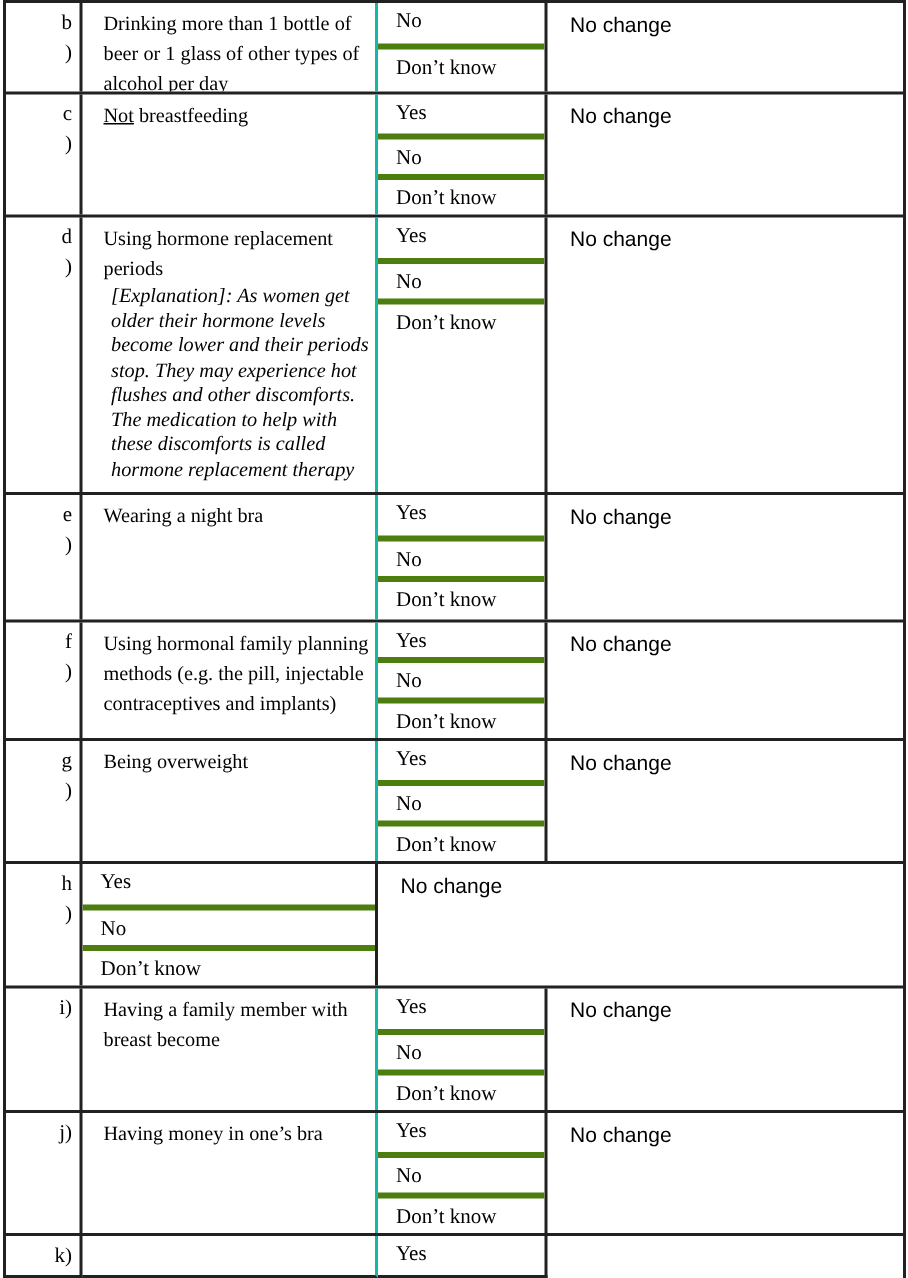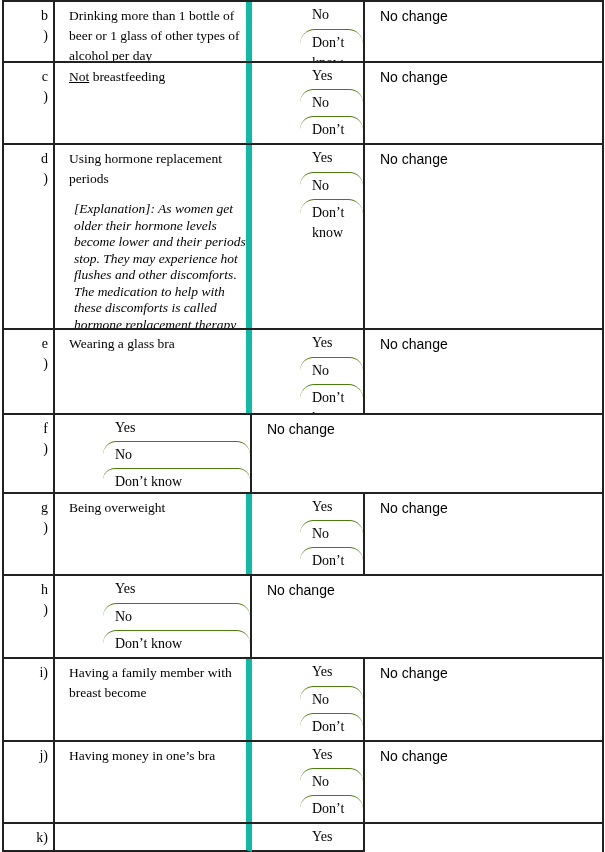--- a/index.html
+++ b/index.html
@@ -24,41 +24,41 @@
     box-sizing: border-box;
   }
   .row.rb { border-top: 2px solid #212121; }
   .cell { box-sizing: border-box; overflow: hidden; }
   .c-label {
     border-right: 2px solid #212121;
     text-align: right; padding: 4px 5px 0 0;
     font-size: 14px; line-height: 20px; white-space: pre;
   }
   .c-question {
-    border-right: 6px solid #14b8a6;
+    border-right: 2px solid #14b8a6;
     padding: 4px 2px 0 14px;
     font-size: 13.5px; line-height: 20px;
   }
   .q { white-space: pre; }
   .q-u { text-decoration: underline; font-family: Liberation Serif, serif; }
   .expl {
     white-space: pre; font-style: italic;
     font-size: 13.5px; line-height: 16.5px;
-    margin-top: 12px; padding-left: 5px;
+    margin-top: 0; padding-left: 5px;
   }
   .c-options {
     border-right: 2px solid #212121;
     display: flex; flex-direction: column;
   }
   .opt {
     height: 27px; box-sizing: border-box;
     padding: 3px 0 0 12px;
-    font-size: 14px; line-height: 20px; margin-left: 48px;
-  }
-  .opt + .opt { border-top: 1px solid #4d7c0f; border-radius: 15px; }
+    font-size: 14px; line-height: 20px;
+  }
+  .opt + .opt { border-top: 4px solid #4d7c0f; }
   .opt:last-child { flex: 1 1 0; }
   .c-change {
     font-family: "Liberation Sans", "DejaVu Sans", sans-serif;
     font-size: 14px; line-height: 18px;
     padding: 5px 0 0 15px;
   }
   .row-k .c-label, .row-k .c-question, .row-k .c-options {
     border-bottom: 2px solid #212121;
   }
 </style>
@@ -117,33 +117,38 @@
         <div class="opt">No</div>
         <div class="opt">Don’t know</div>
       </div>
       <div class="cell c-change">No change</div>
     </div>
 
     <div class="row rb" style="height:85px">
       <div class="cell c-label">e
 )</div>
       <div class="cell c-question">
-        <div class="q">Wearing a glass bra</div>
+        <div class="q">Wearing a night bra</div>
       </div>
       <div class="cell c-options">
         <div class="opt">Yes</div>
         <div class="opt">No</div>
         <div class="opt">Don’t know</div>
       </div>
       <div class="cell c-change">No change</div>
     </div>
 
     <div class="row rb" style="height:79px">
       <div class="cell c-label">f
 )</div>
+      <div class="cell c-question">
+        <div class="q">Using hormonal family planning
+methods (e.g. the pill, injectable
+contraceptives and implants)</div>
+      </div>
       <div class="cell c-options">
         <div class="opt">Yes</div>
         <div class="opt">No</div>
         <div class="opt">Don’t know</div>
       </div>
       <div class="cell c-change">No change</div>
     </div>
 
     <div class="row rb" style="height:82px">
       <div class="cell c-label">g

